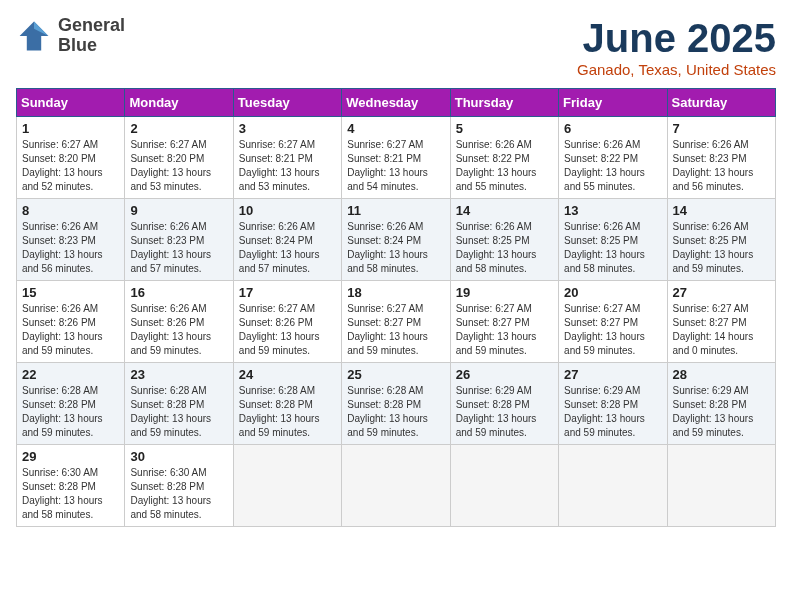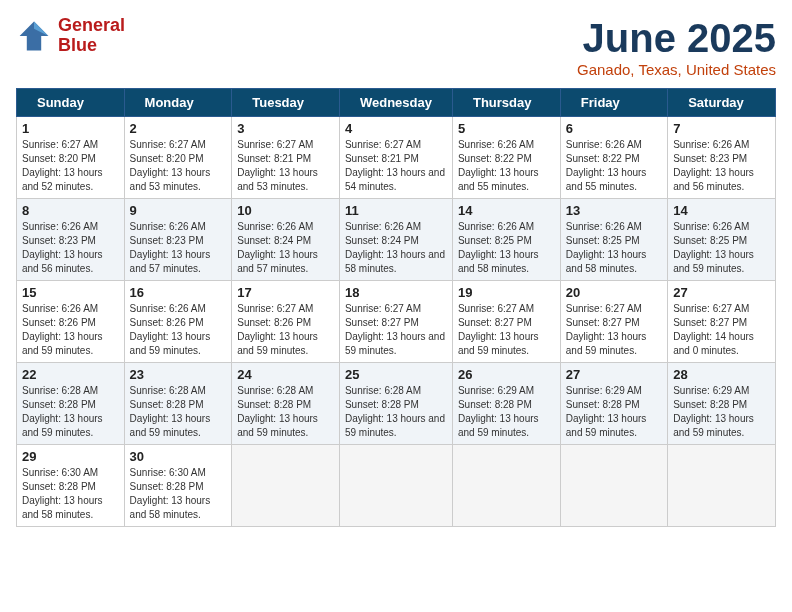--- a/index.html
+++ b/index.html
@@ -17,21 +17,21 @@
       margin-bottom: 10px;
     }
     .logo {
       display: flex;
       align-items: center;
       gap: 6px;
     }
     .logo-text {
       font-size: 18px;
       font-weight: bold;
-      color: #b91c1c;
+      color: #404040;
       line-height: 1.1;
     }
     .logo-icon {
       width: 36px;
       height: 36px;
     }
     .title-block {
       text-align: right;
     }
     .month-title {
@@ -42,25 +42,25 @@
     .location {
       font-size: 15px;
       color: #c2410c;
     }
     .calendar {
       width: 100%;
       border-collapse: collapse;
       border: 1px solid #ccc;
     }
     .calendar th {
-      background: #0c4a6e;
+      background: #a21caf;
       color: #fff;
       font-size: 13px;
       font-weight: bold;
-      padding: 6px 20px;
+      padding: 6px 4px;
       text-align: left;
       border: 1px solid #2a5a8f;
     }
     .calendar td {
       vertical-align: top;
       border: 1px solid #ccc;
       padding: 4px 5px;
       width: 108px;
       min-height: 80px;
       font-size: 10px;

